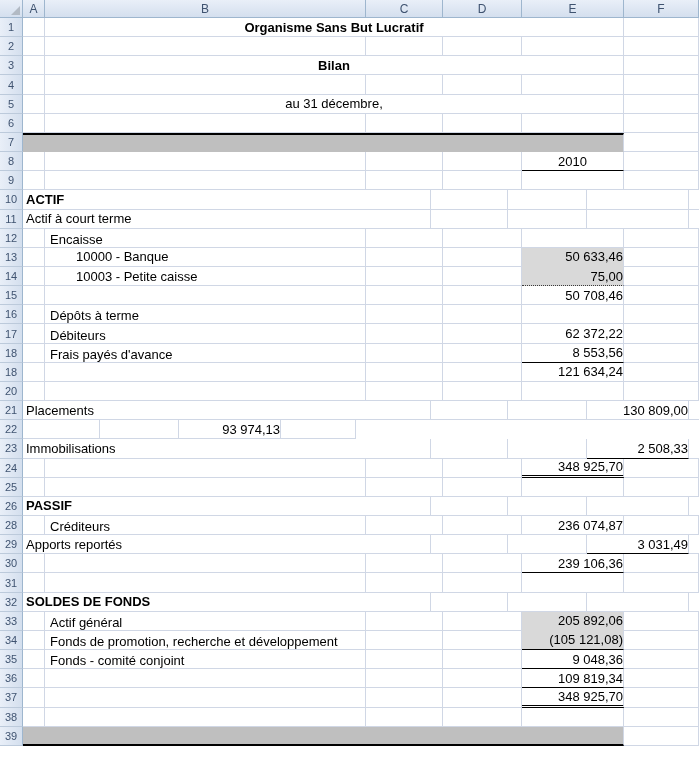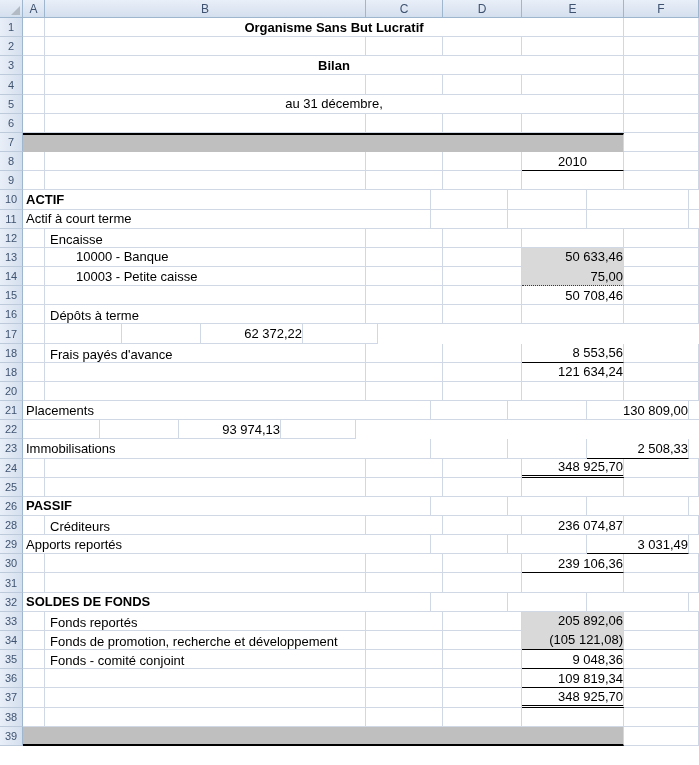--- a/index.html
+++ b/index.html
@@ -232,20 +232,23 @@
         <span class="t">Dépôts à terme</span>
       </div>
       <div class="c cc"></div>
       <div class="c cd"></div>
       <div class="c ce"></div>
       <div class="c cf"></div>
     </div>
   <div class="r">
       <div class="rh">17</div>
       <div class="c ca"></div>
+      <div class="c cb ind1">
+        <span class="t">Débiteurs</span>
+      </div>
       <div class="c cc"></div>
       <div class="c cd"></div>
       <div class="c ce num">
         <span class="t">62 372,22</span>
       </div>
       <div class="c cf"></div>
     </div>
   <div class="r">
       <div class="rh">18</div>
       <div class="c ca"></div>
@@ -394,21 +397,21 @@
       </div>
       <div class="c cc"></div>
       <div class="c cd"></div>
       <div class="c ce"></div>
       <div class="c cf"></div>
     </div>
   <div class="r">
       <div class="rh">33</div>
       <div class="c ca"></div>
       <div class="c cb ind1">
-        <span class="t">Fonds reportés</span>
+        <span class="t">Actif général</span>
       </div>
       <div class="c cc"></div>
       <div class="c cd"></div>
       <div class="c ce num bg-gray">
         <span class="t">205 892,06</span>
       </div>
       <div class="c cf"></div>
     </div>
   <div class="r">
       <div class="rh">34</div>

